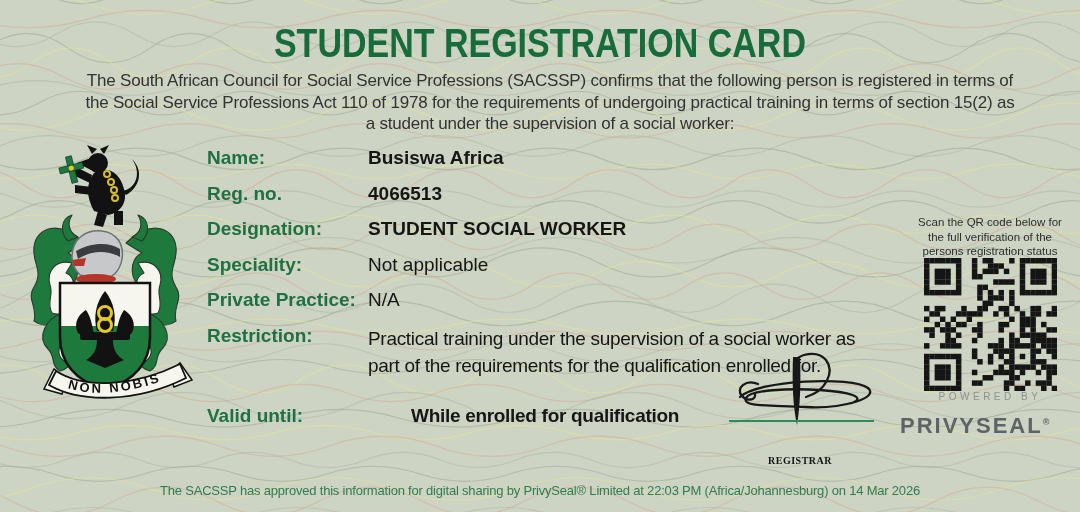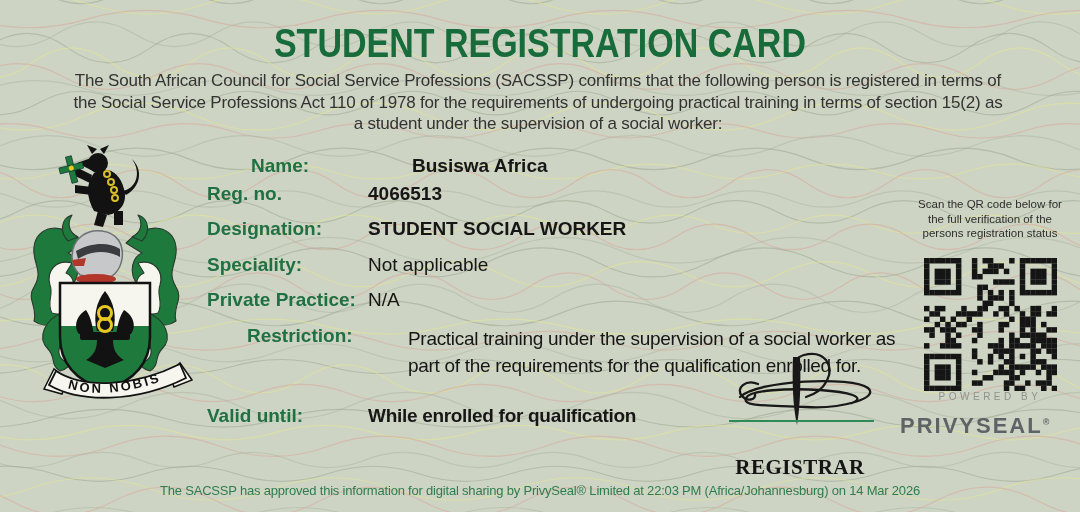--- a/index.html
+++ b/index.html
@@ -14,44 +14,44 @@
   #waves{position:absolute;left:0;top:0;}
 
   .title{
     position:absolute;top:21px;left:0;width:100%;
     text-align:center;color:#186b3a;font-weight:bold;font-size:40px;
     white-space:nowrap;
   }
   .title .tspan{display:inline-block;transform:scaleX(0.85);transform-origin:center;}
 
   .intro{
-    position:absolute;top:70px;left:68px;width:940px;
+    position:absolute;top:70px;left:80px;width:940px;
     text-align:center;font-size:17px;line-height:21.5px;
     color:#333;letter-spacing:-0.2px;
   }
 
   .crest{position:absolute;left:22px;top:145px;}
 
   .fields{position:absolute;left:207px;top:147px;width:560px;height:300px;}
   .frow{position:absolute;left:0;width:560px;height:30px;}
-  .r0{top:8px;margin-left:44px;} .r1{top:36px;} .r2{top:71px;} .r3{top:107px;} .r4{top:142px;} .r5{top:178px;margin-left:40px;} .r6{top:258px;}
+  .r0{top:0;} .r1{top:36px;} .r2{top:71px;} .r3{top:107px;} .r4{top:142px;} .r5{top:178px;} .r6{top:258px;}
   .flabel{
     position:absolute;left:0;top:0;
     color:#1f7042;font-weight:bold;font-size:19px;white-space:nowrap;
   }
   .fvalue{
     position:absolute;left:161px;top:0;
     font-size:19px;color:#161616;white-space:nowrap;
   }
   .b{font-weight:bold;}
   .wrap{white-space:normal;width:520px;line-height:27px;letter-spacing:-0.3px;}
-  .cond{letter-spacing:-0.3px;}
+  .cond{letter-spacing:-0.3px;margin-left:43px;}
 
   .qr-note{
-    position:absolute;left:900px;top:197px;width:180px;
+    position:absolute;left:900px;top:215px;width:180px;
     text-align:center;font-size:11.5px;line-height:14.5px;color:#2e2e2e;
   }
   .qr-svg{position:absolute;left:924px;top:258px;}
   .powered{
     position:absolute;left:900px;top:391px;width:180px;text-align:center;
     font-size:10px;letter-spacing:3.5px;color:#8e938f;white-space:nowrap;
   }
   .brand{
     position:absolute;left:900px;top:413px;width:180px;
     font-size:22px;font-weight:bold;letter-spacing:2px;color:#5d6366;white-space:nowrap;
@@ -59,21 +59,21 @@
   .brand sup{font-size:9px;letter-spacing:0;}
 
   .sig-svg{position:absolute;left:702px;top:350px;}
   .sig-line{position:absolute;left:729px;top:420px;width:145px;height:2px;background:#2e8b57;}
   .sig-name{
     position:absolute;left:700px;top:429px;width:200px;text-align:center;
     font-family:"Liberation Serif", serif;font-weight:bold;font-size:17.5px;color:#141414;
   }
   .sig-role{
     position:absolute;left:700px;top:455px;width:200px;text-align:center;
-    font-family:"Liberation Serif", serif;font-weight:bold;font-size:21px;
+    font-family:"Liberation Serif", serif;font-weight:bold;font-size:10px;
     letter-spacing:0.5px;color:#141414;
   }
 
   .footer{
     position:absolute;left:0;top:483px;width:100%;text-align:center;
     font-size:13px;color:#2f7c4e;letter-spacing:-0.2px;
   }
 </style>
 </head>
 <body>

